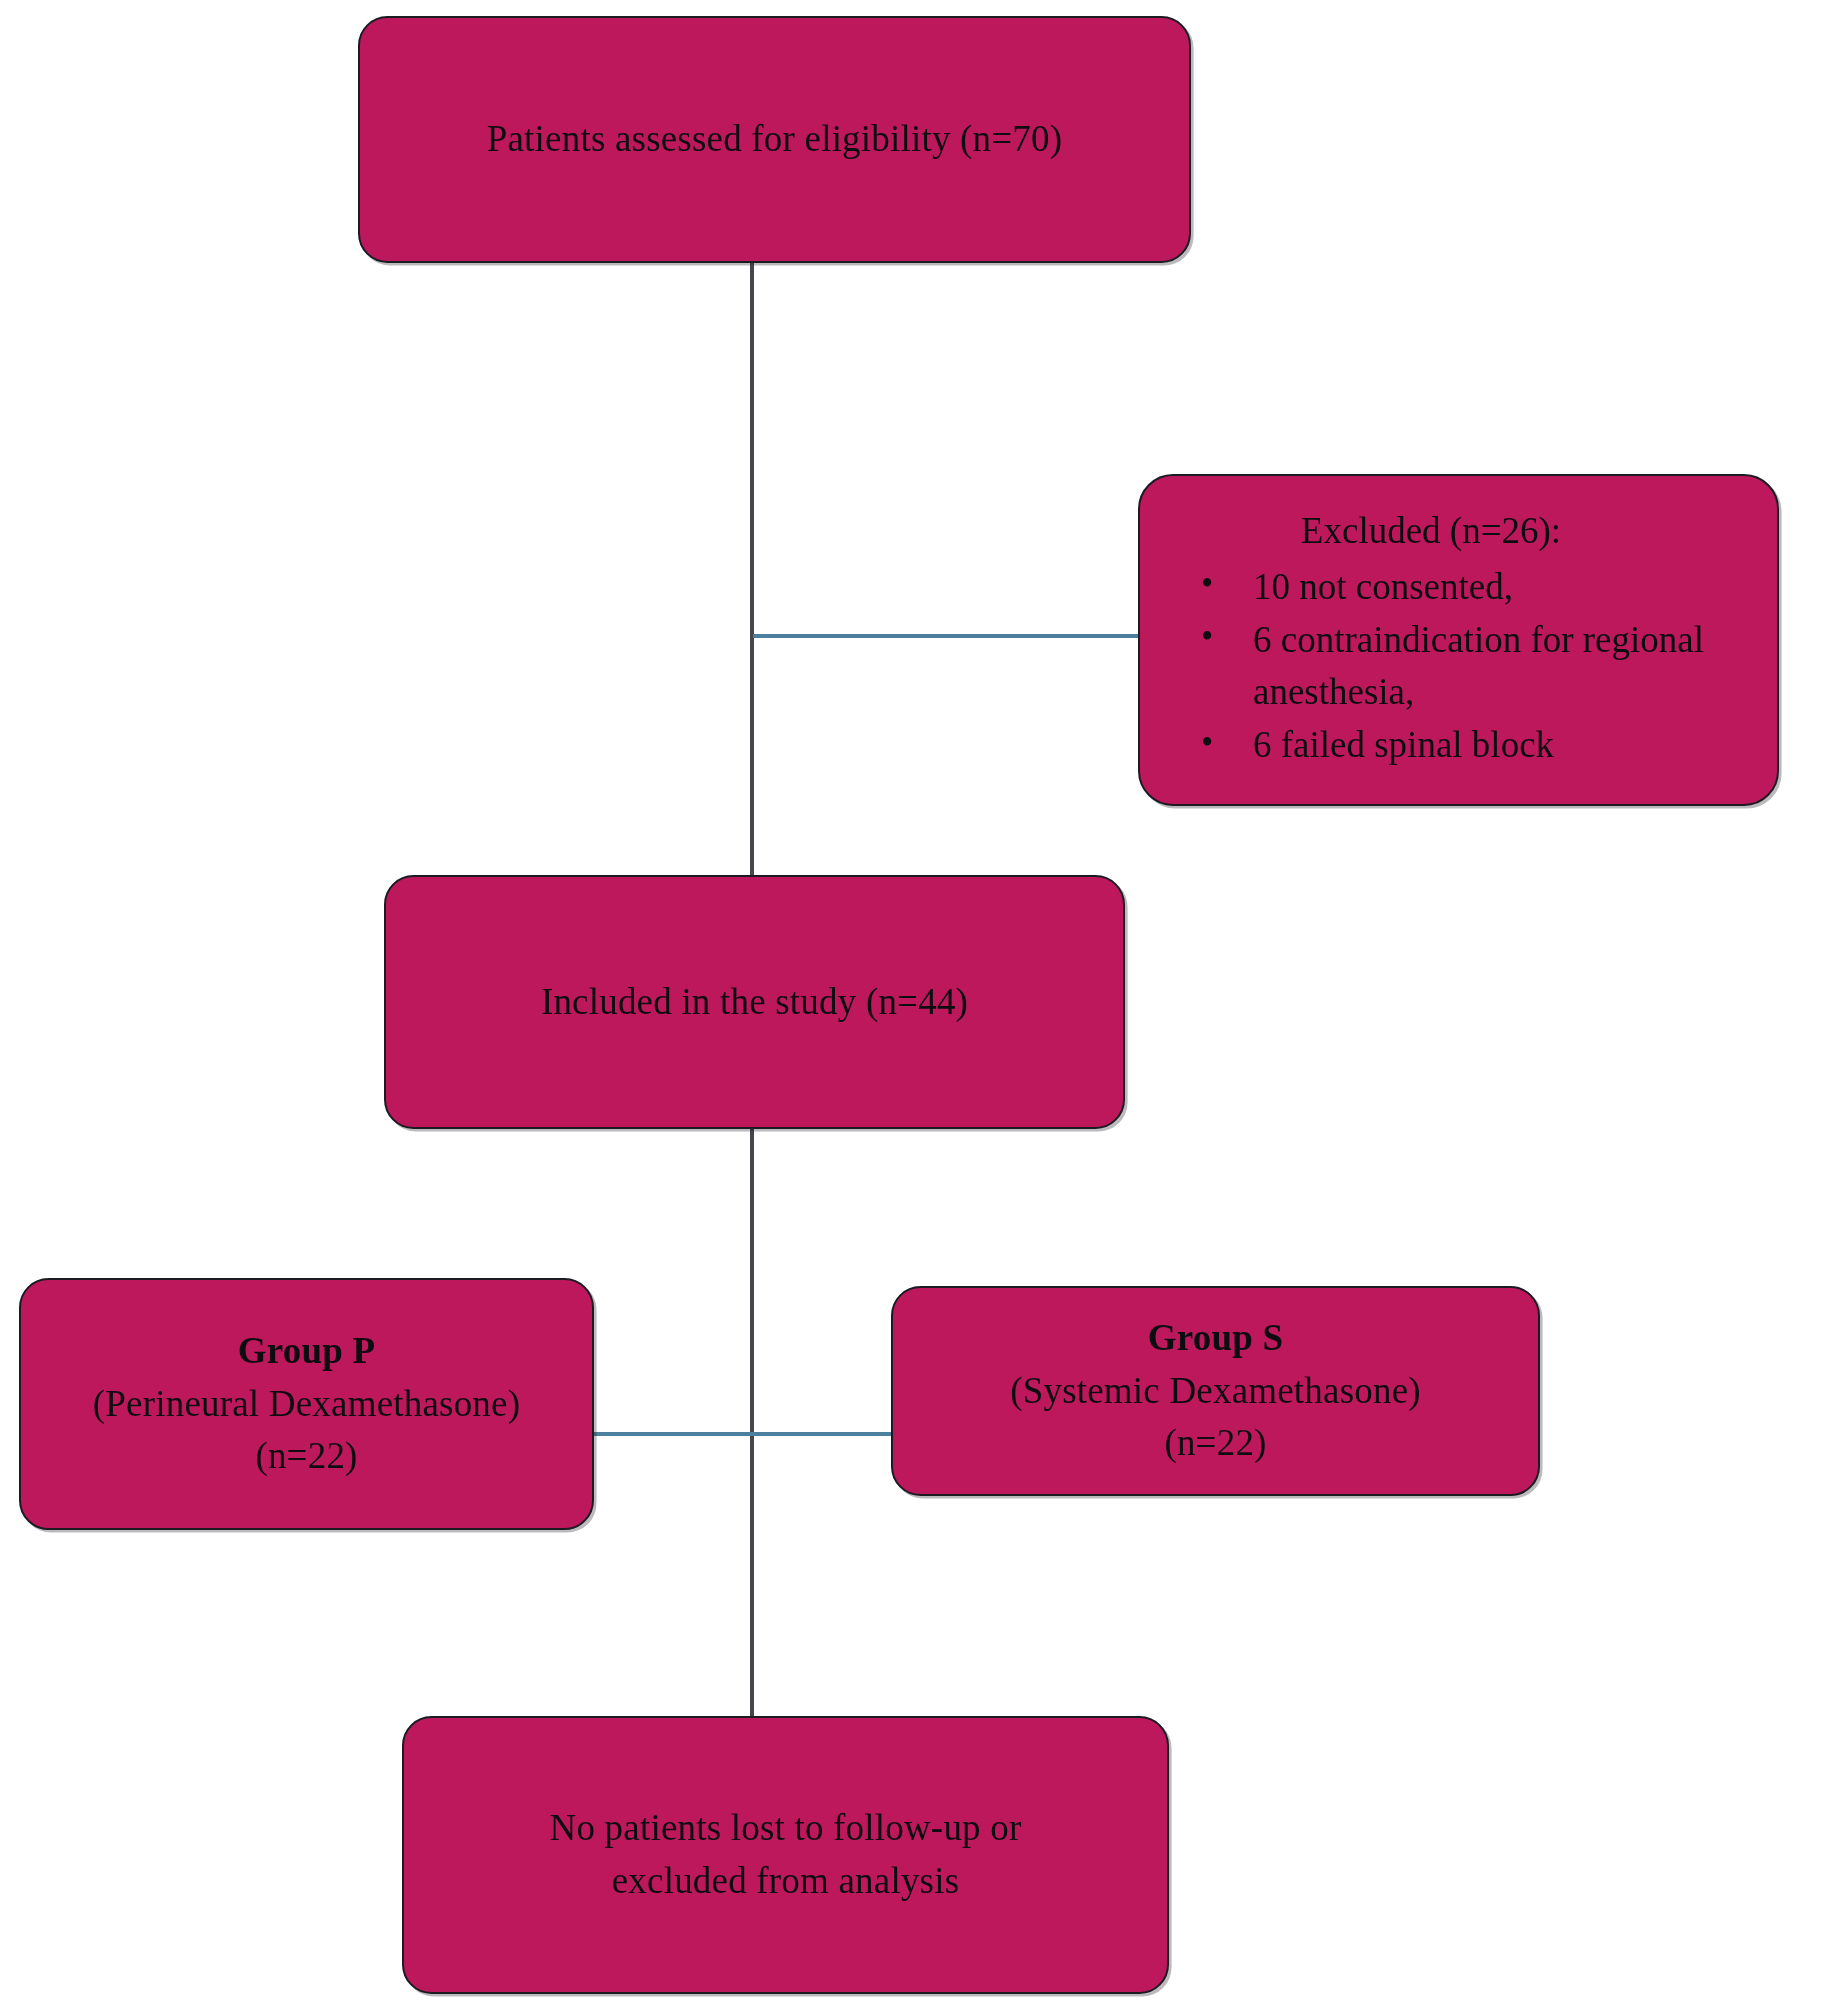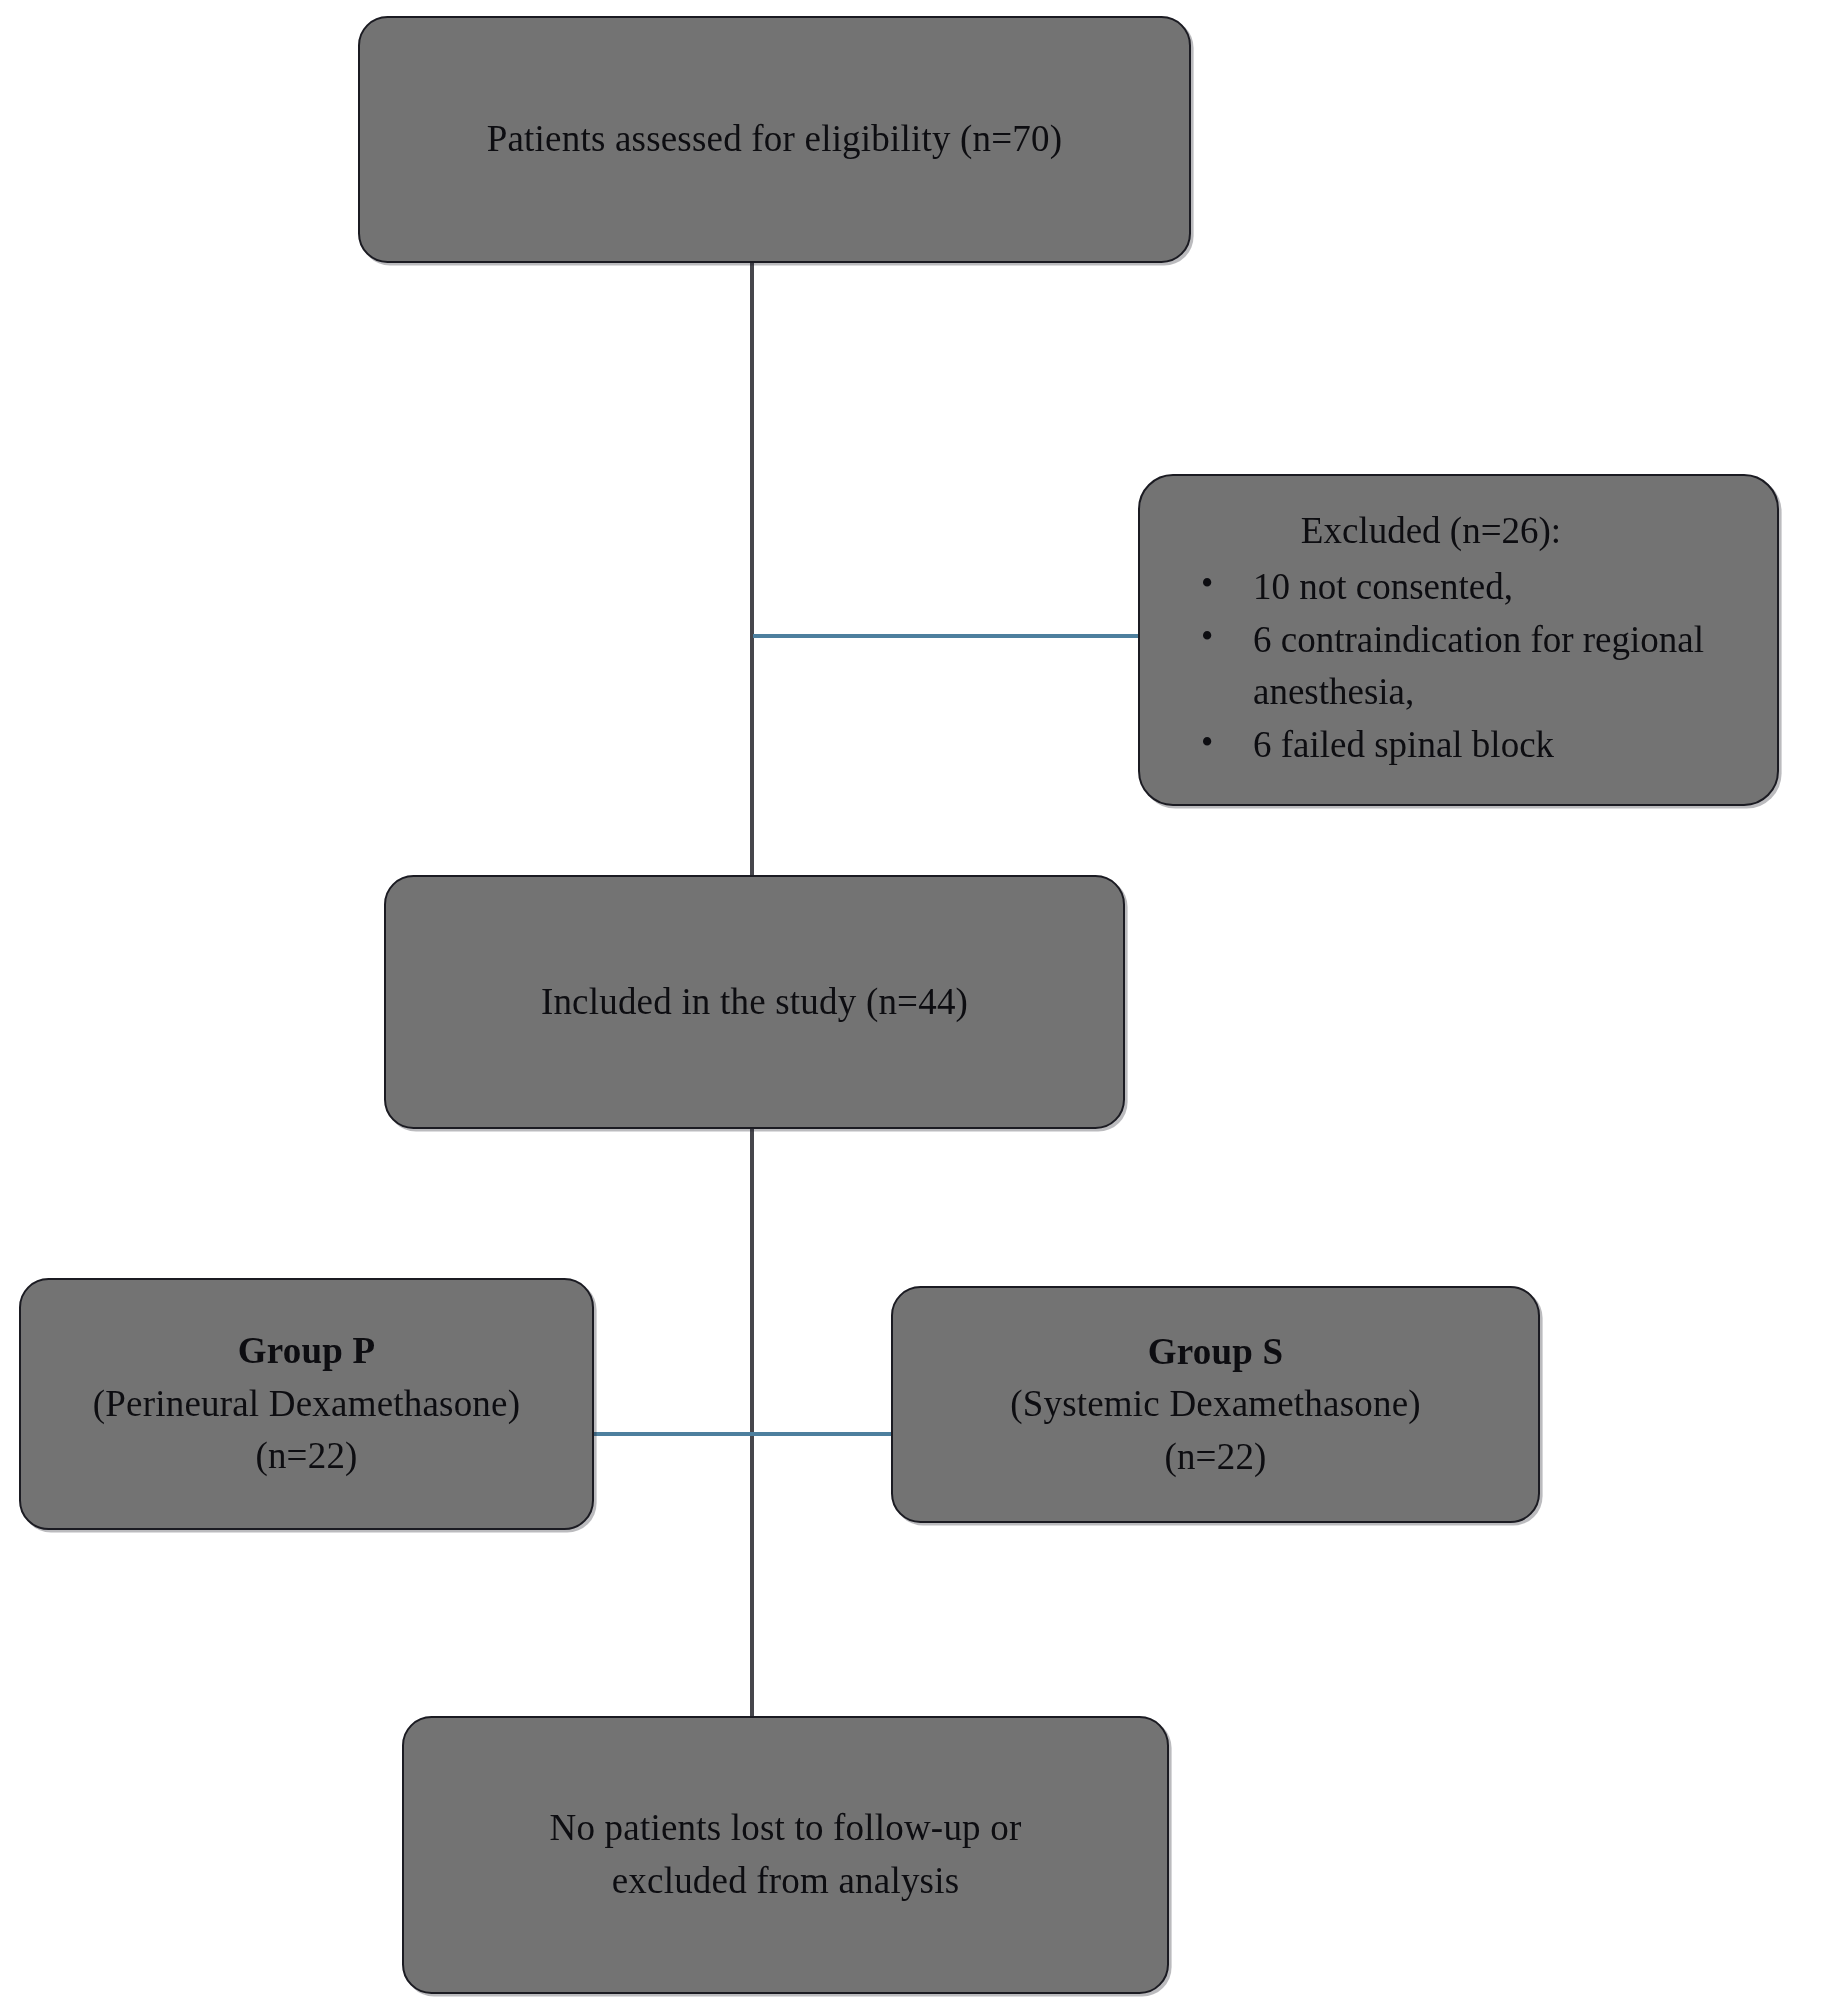--- a/index.html
+++ b/index.html
@@ -11,21 +11,21 @@
     position: relative;
     width: 1828px;
     height: 2007px;
     background: #ffffff;
     overflow: hidden;
     font-family: "Liberation Serif", "DejaVu Serif", serif;
   }
   .node {
     position: absolute;
     box-sizing: border-box;
-    background: #737373;
+    background: #be185d;
     border: 2.6px solid #1b1b22;
     border-radius: 29.5px;
     display: flex;
     align-items: center;
     justify-content: center;
     color: #0d0d11;
     box-shadow: 2.6px 2.6px 0 rgba(30,30,40,0.30);
   }
   .node .inner {
     width: 100%;
@@ -39,21 +39,21 @@
     letter-spacing: 0.2px;
     white-space: nowrap;
   }
   .bold { font-weight: bold; }
 
   
   #node-eligibility { left: 358px;  top: 15.6px;   width: 833px;  height: 247px; }
   #node-excluded    { left: 1138px; top: 474px;  width: 641px;  height: 332px; border-radius: 35px; }
   #node-included    { left: 384px;  top: 875px; width: 741px;  height: 254px; }
   #node-group-p     { left: 19px;   top: 1278px; width: 575px;  height: 252px; }
-  #node-group-s     { left: 891px; top: 1286px; width: 649px;  height: 237px; }
+  #node-group-s     { left: 891px; top: 1286px; width: 649px;  height: 210px; }
   #node-followup    { left: 402px;  top: 1716px; width: 767px;  height: 278px; }
 
   
   .excl-block {
     width: 100%;
     padding: 0 19px 0 16px;
     box-sizing: border-box;
     text-align: left;
   }
   .excl-title {

